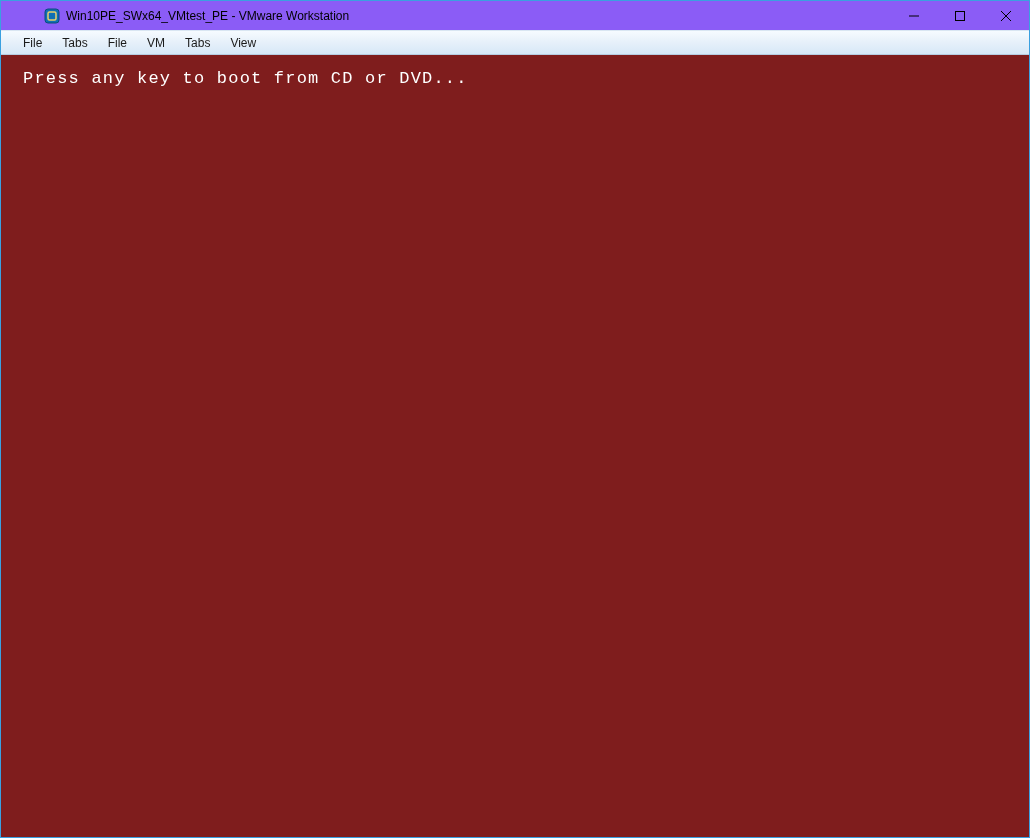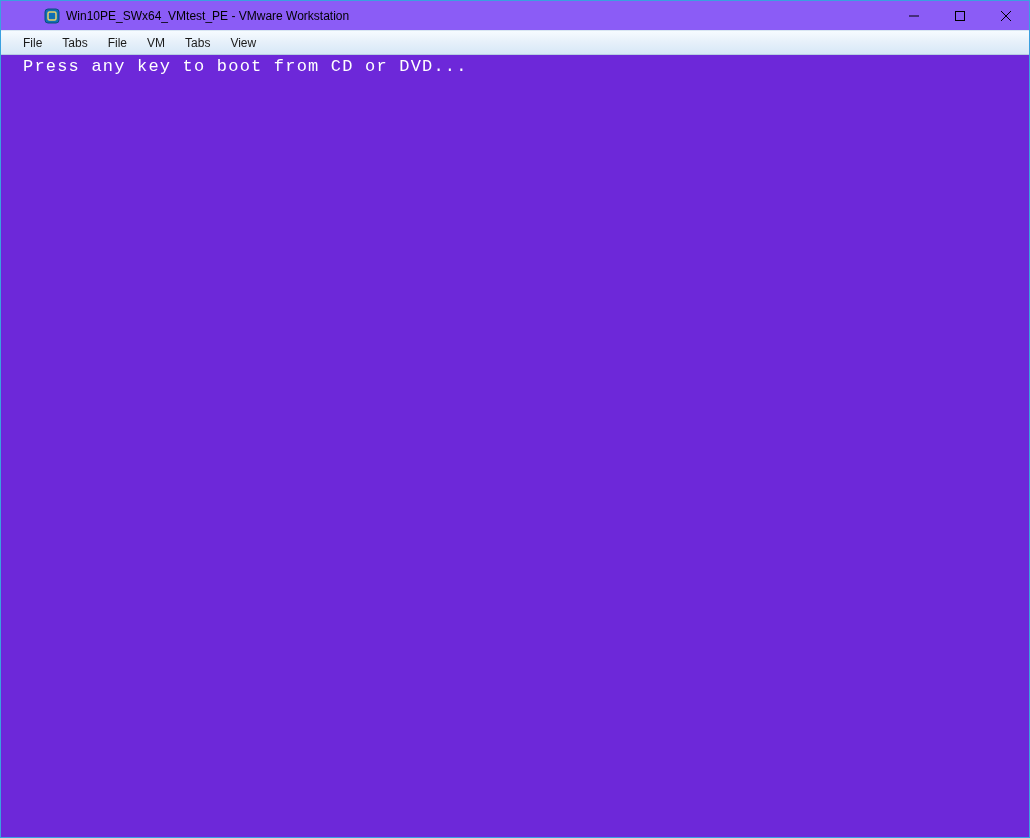--- a/index.html
+++ b/index.html
@@ -68,23 +68,23 @@
       border-bottom: 1px solid #b7cde2;
     }
     .menu-item {
       padding: 3px 10px;
       font-size: 12px;
       color: #1a1a1a;
       cursor: pointer;
     }
     .vm-display {
       flex: 1;
-      background: #6d28d9;
+      background: #7f1d1d;
       position: relative;
-      padding: 2px 22px;
+      padding: 14px 22px;
     }
     .boot-text {
       font-family: "Consolas", "Courier New", monospace;
       font-size: 17px;
       color: #ffffff;
       letter-spacing: 1.2px;
       white-space: pre;
     }
   </style>
 </head>

